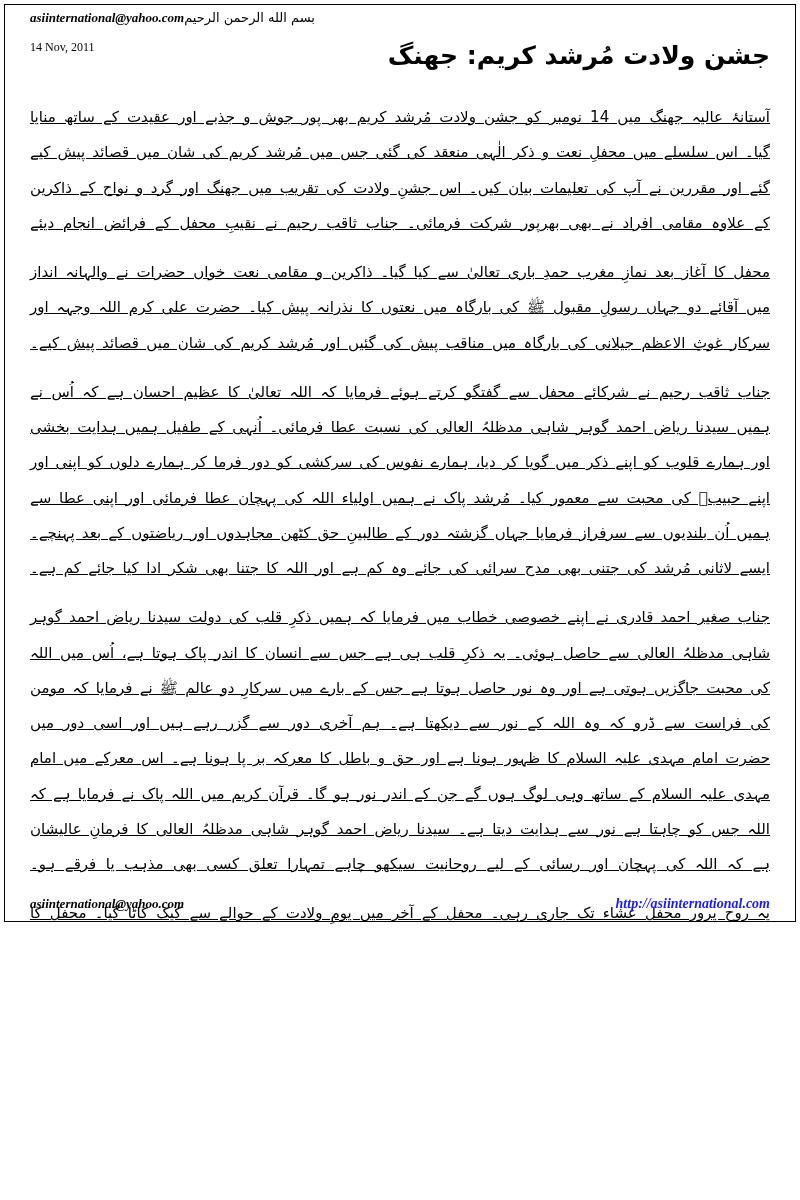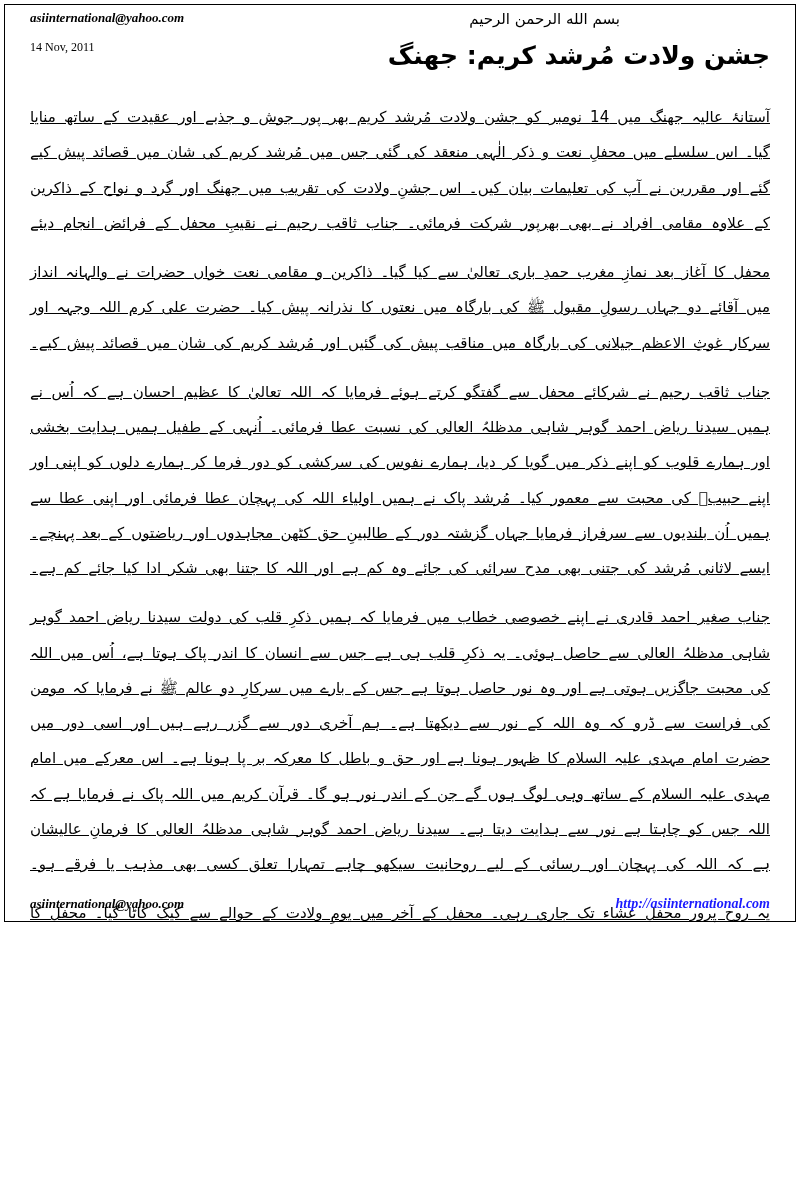--- a/index.html
+++ b/index.html
@@ -47,24 +47,24 @@
   .email-top {
     font-family: "Liberation Serif", serif;
     font-style: italic;
     font-weight: bold;
     font-size: 13px;
     color: #000000;
     white-space: nowrap;
   }
   .bismillah {
     font-family: "DejaVu Sans", sans-serif;
-    font-size: 15px;
+    font-size: 13px;
     color: #000000;
     direction: rtl;
-    text-align: right;
+    text-align: left;
     flex: 1;
     margin-right: 30px;
   }
   .spacer-right {
     width: 120px;
   }
 
   .date-line {
     font-family: "Liberation Serif", serif;
     font-size: 12px;

